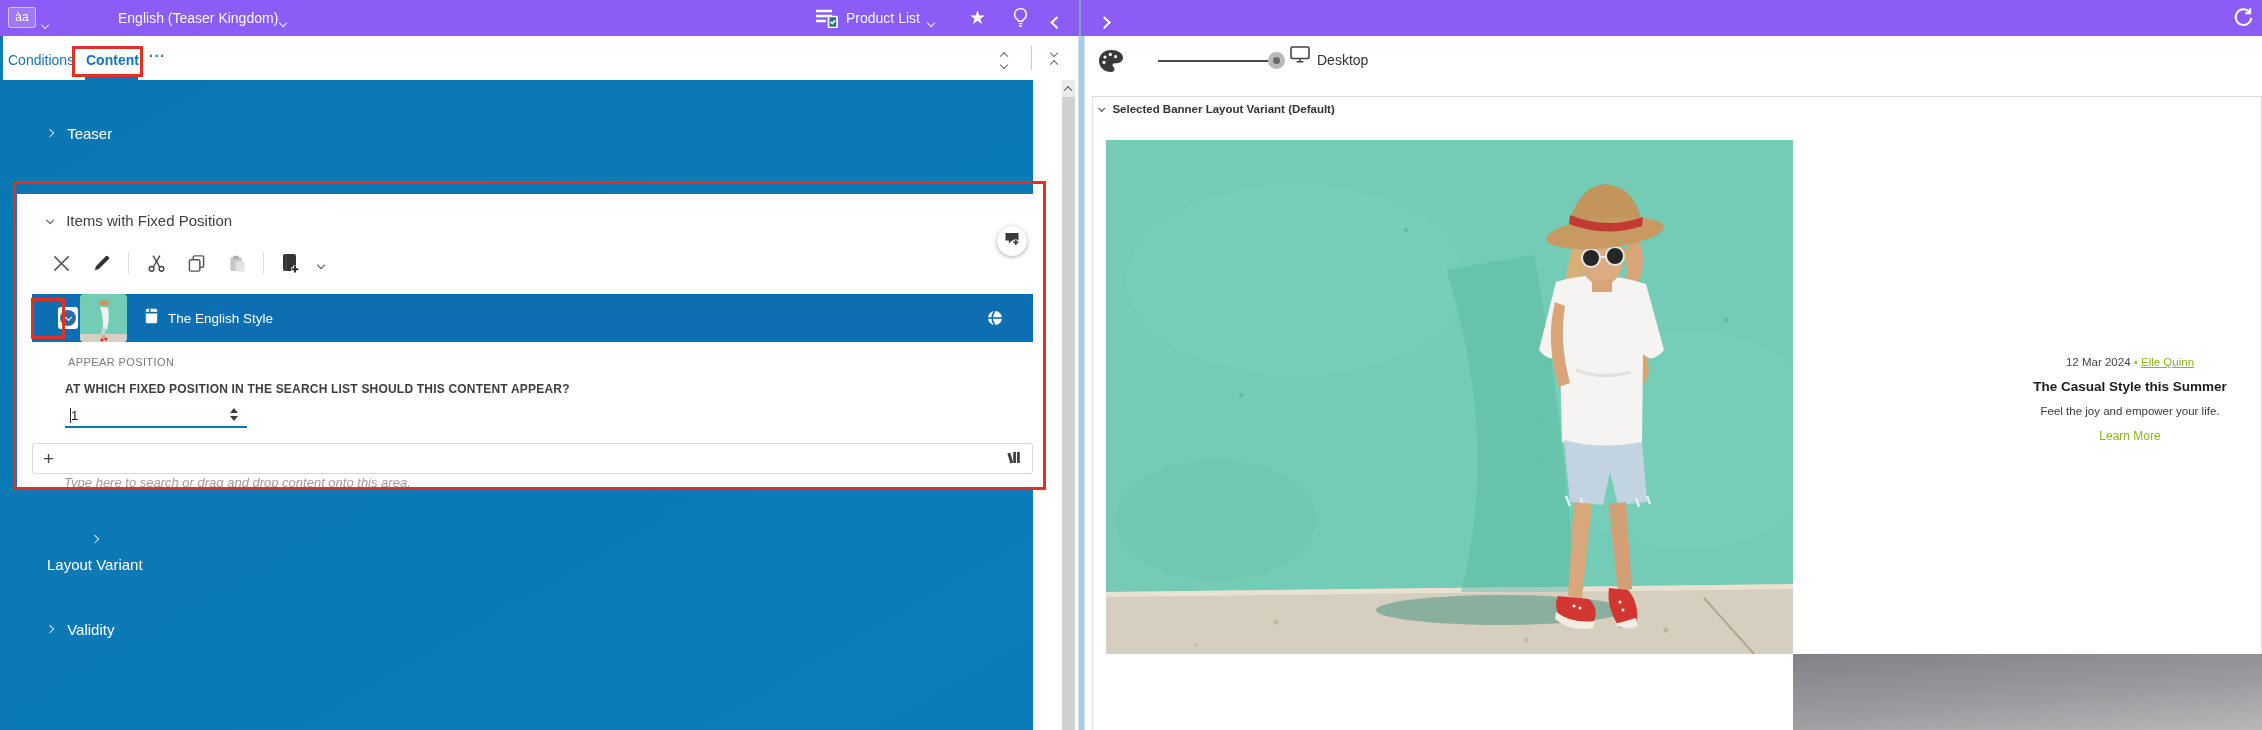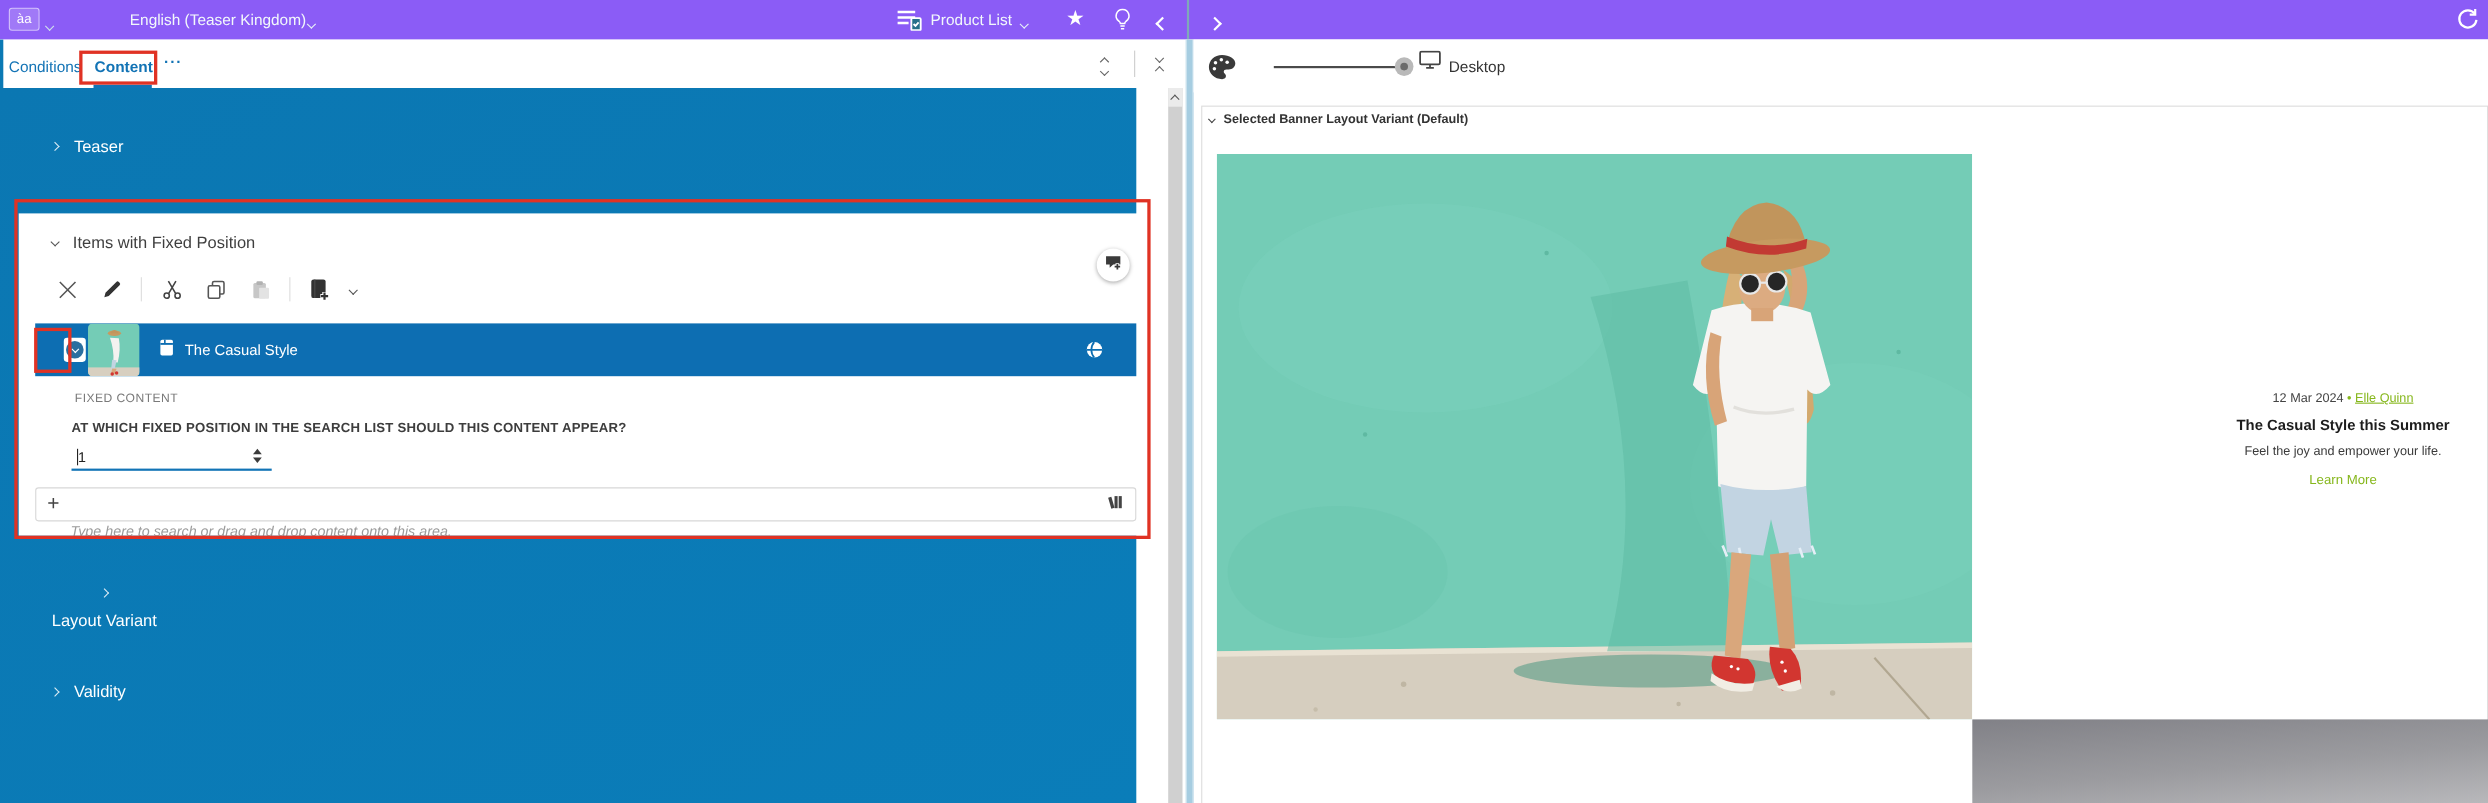--- a/index.html
+++ b/index.html
@@ -233,32 +233,32 @@
               <circle cx="22" cy="46" r="1.6" fill="#d23630"></circle>
               <circle cx="26" cy="45" r="1.6" fill="#d23630"></circle>
             </svg>
         </div>
         <span style="margin-left:113px; display:flex; align-items:center; gap:10px;">
           <span><svg width="13" height="16" viewBox="0 0 13 16">
                 <rect x="0.8" y="0.8" width="11.4" height="14.4" rx="1.6" fill="#fff"></rect>
                 <rect x="0.8" y="3.8" width="11.4" height="1.7" fill="#0d6eb2"></rect>
                 <rect x="4.1" y="0.8" width="1.5" height="3" fill="#0d6eb2"></rect>
               </svg></span>
-          <span class="row-title">The Casual Style</span>
+          <span class="row-title">The English Style</span>
         </span>
         <span class="globe">
           <svg width="16" height="16" viewBox="0 0 16 16">
               <circle cx="8" cy="8" r="7" fill="#fff"></circle>
               <path d="M1 8h14" stroke="#0d6eb2" stroke-width="1.6"></path>
               <path d="M7.8 1a10.5 10.5 0 0 0 0 14" fill="none" stroke="#0d6eb2" stroke-width="1.6"></path>
             </svg>
         </span>
       </div>
 
-      <span class="abs f-label" style="left:51px; top:162px;">FIXED CONTENT</span>
+      <span class="abs f-label" style="left:51px; top:162px;">APPEAR POSITION</span>
       <span class="abs f-question" style="left:48px; top:188px;">AT WHICH FIXED POSITION IN THE SEARCH LIST SHOULD THIS CONTENT APPEAR?</span>
       <input class="abs num-input" style="left: 48px; top: 210px;" type="text" value="1">
       <div class="abs" style="left:53px; top:214px; width:1px; height:15px; background:#222;"></div>
       <span class="abs spin" style="left:213px; top:214px;">
           <i class="su"></i>
           <i class="sd"></i>
         </span>
 
       <div class="abs search-row">
         <span class="plus">+</span>

